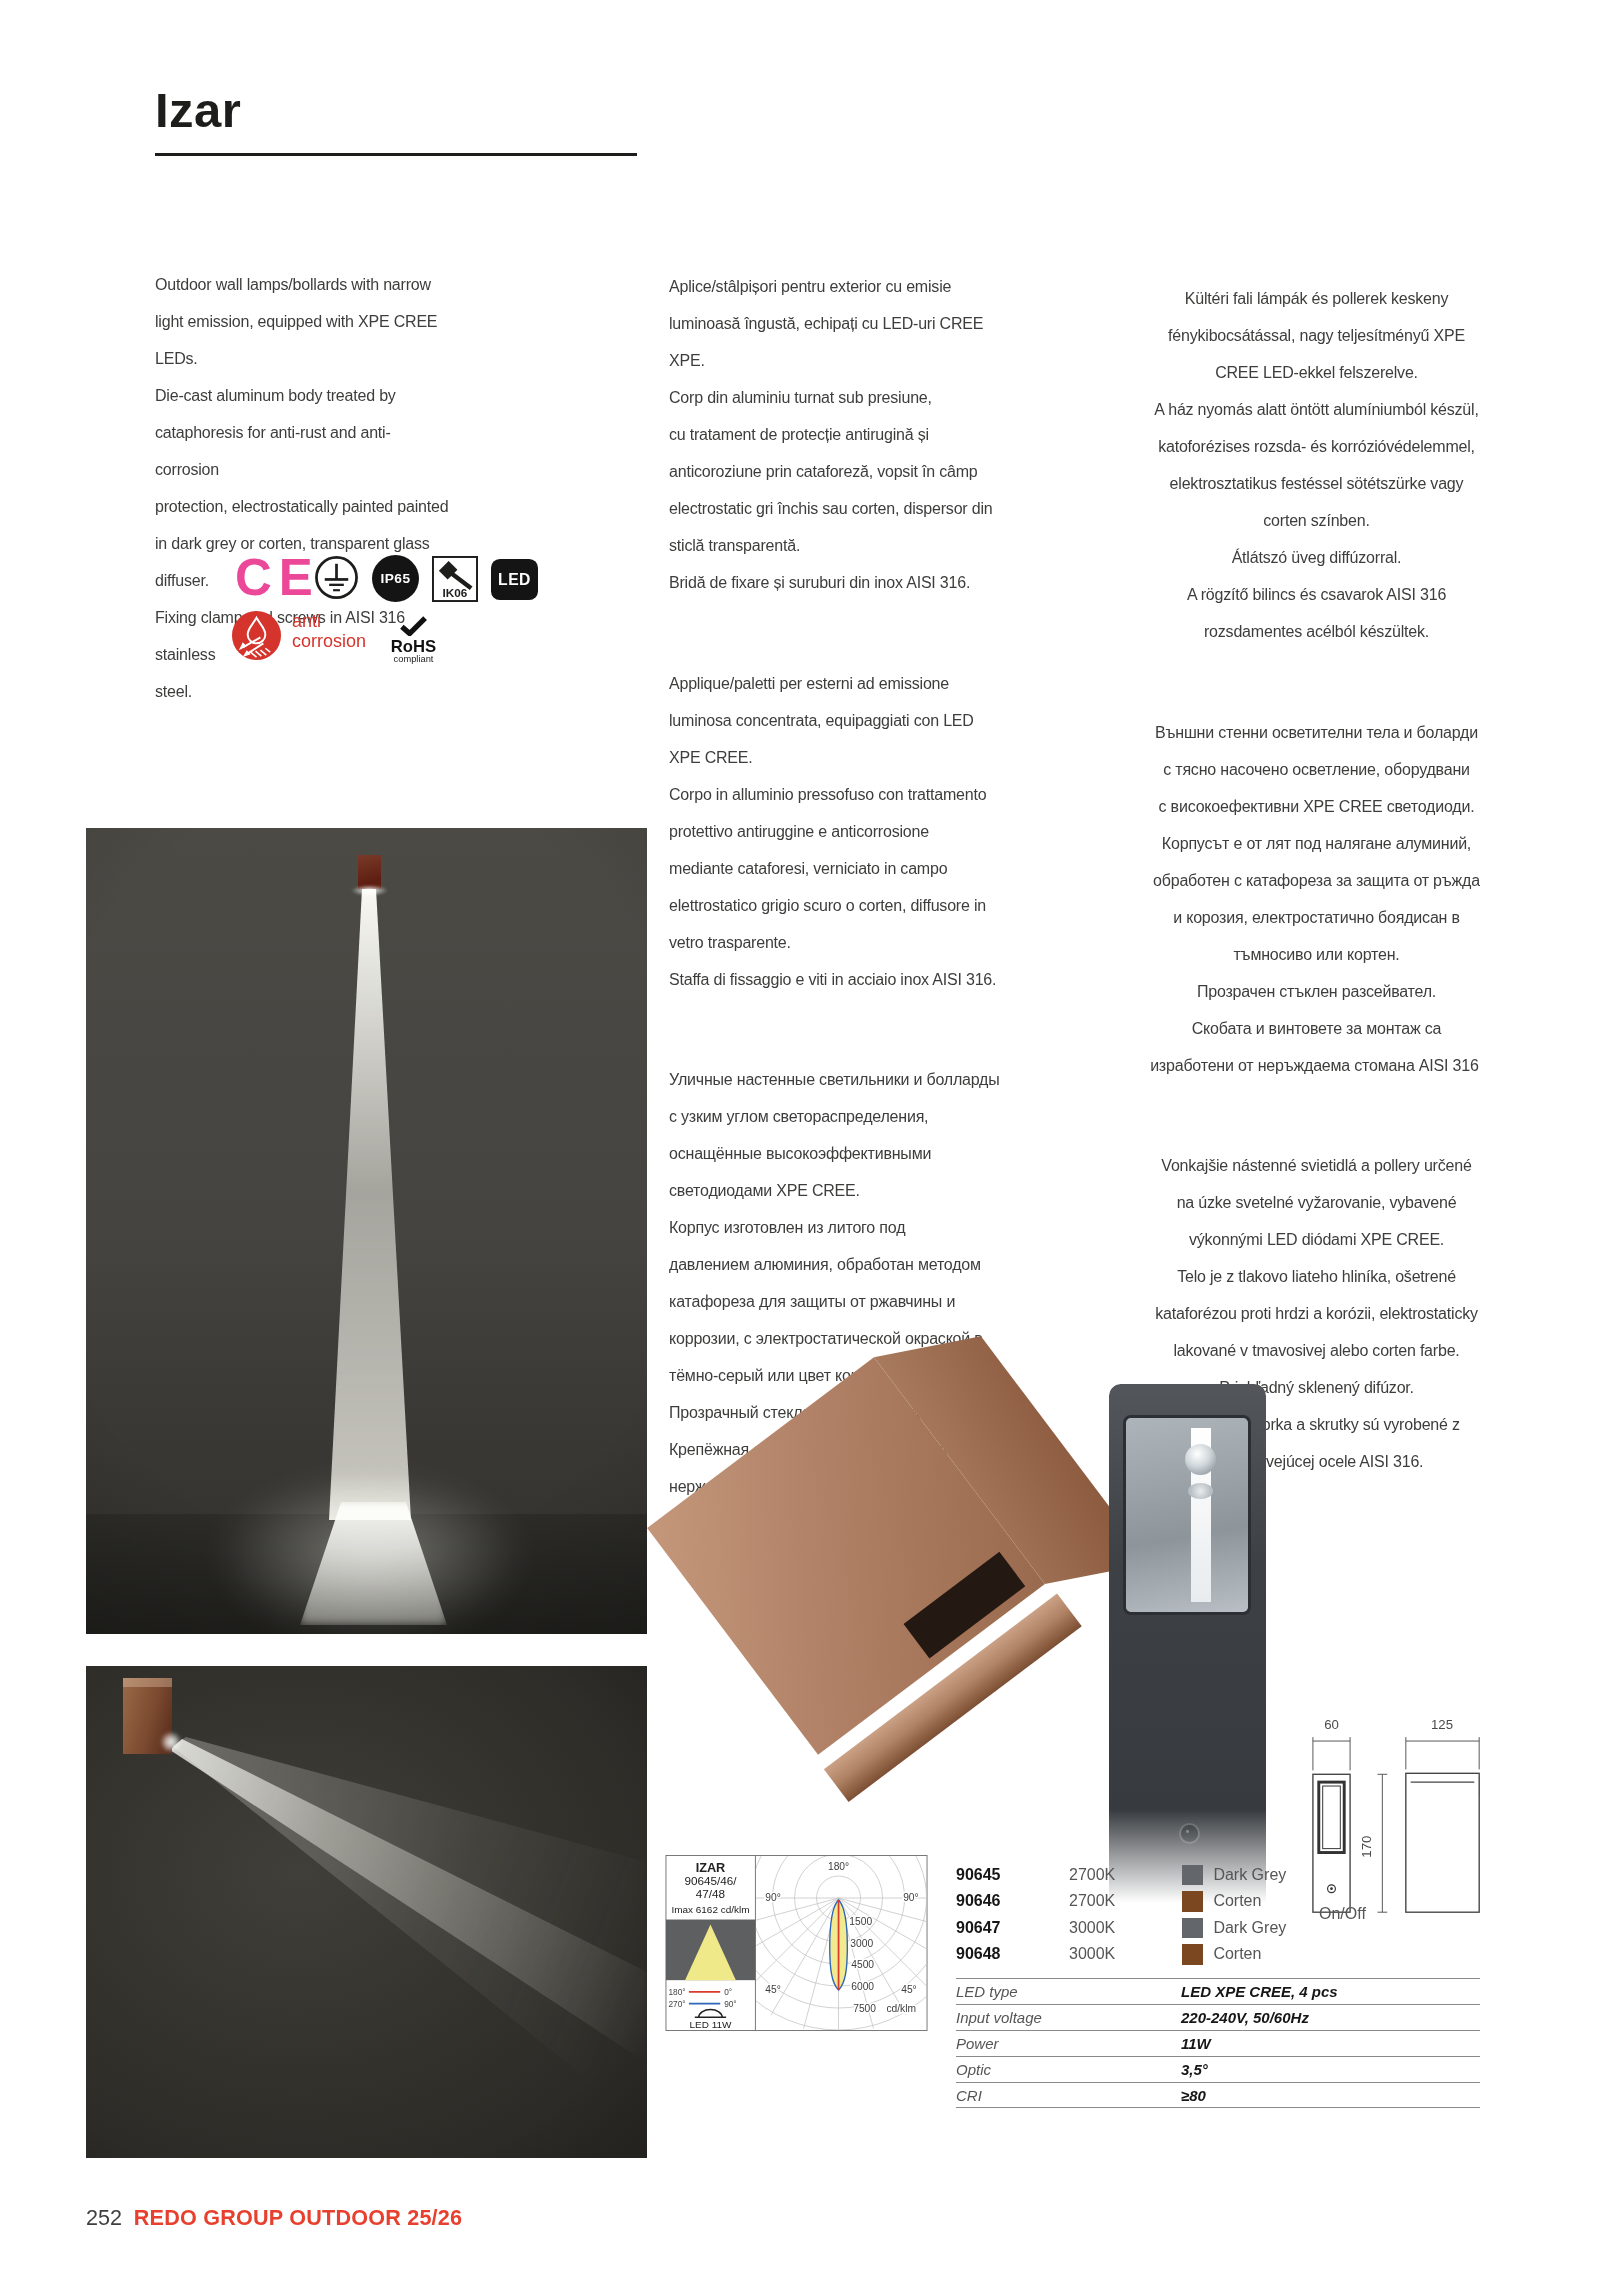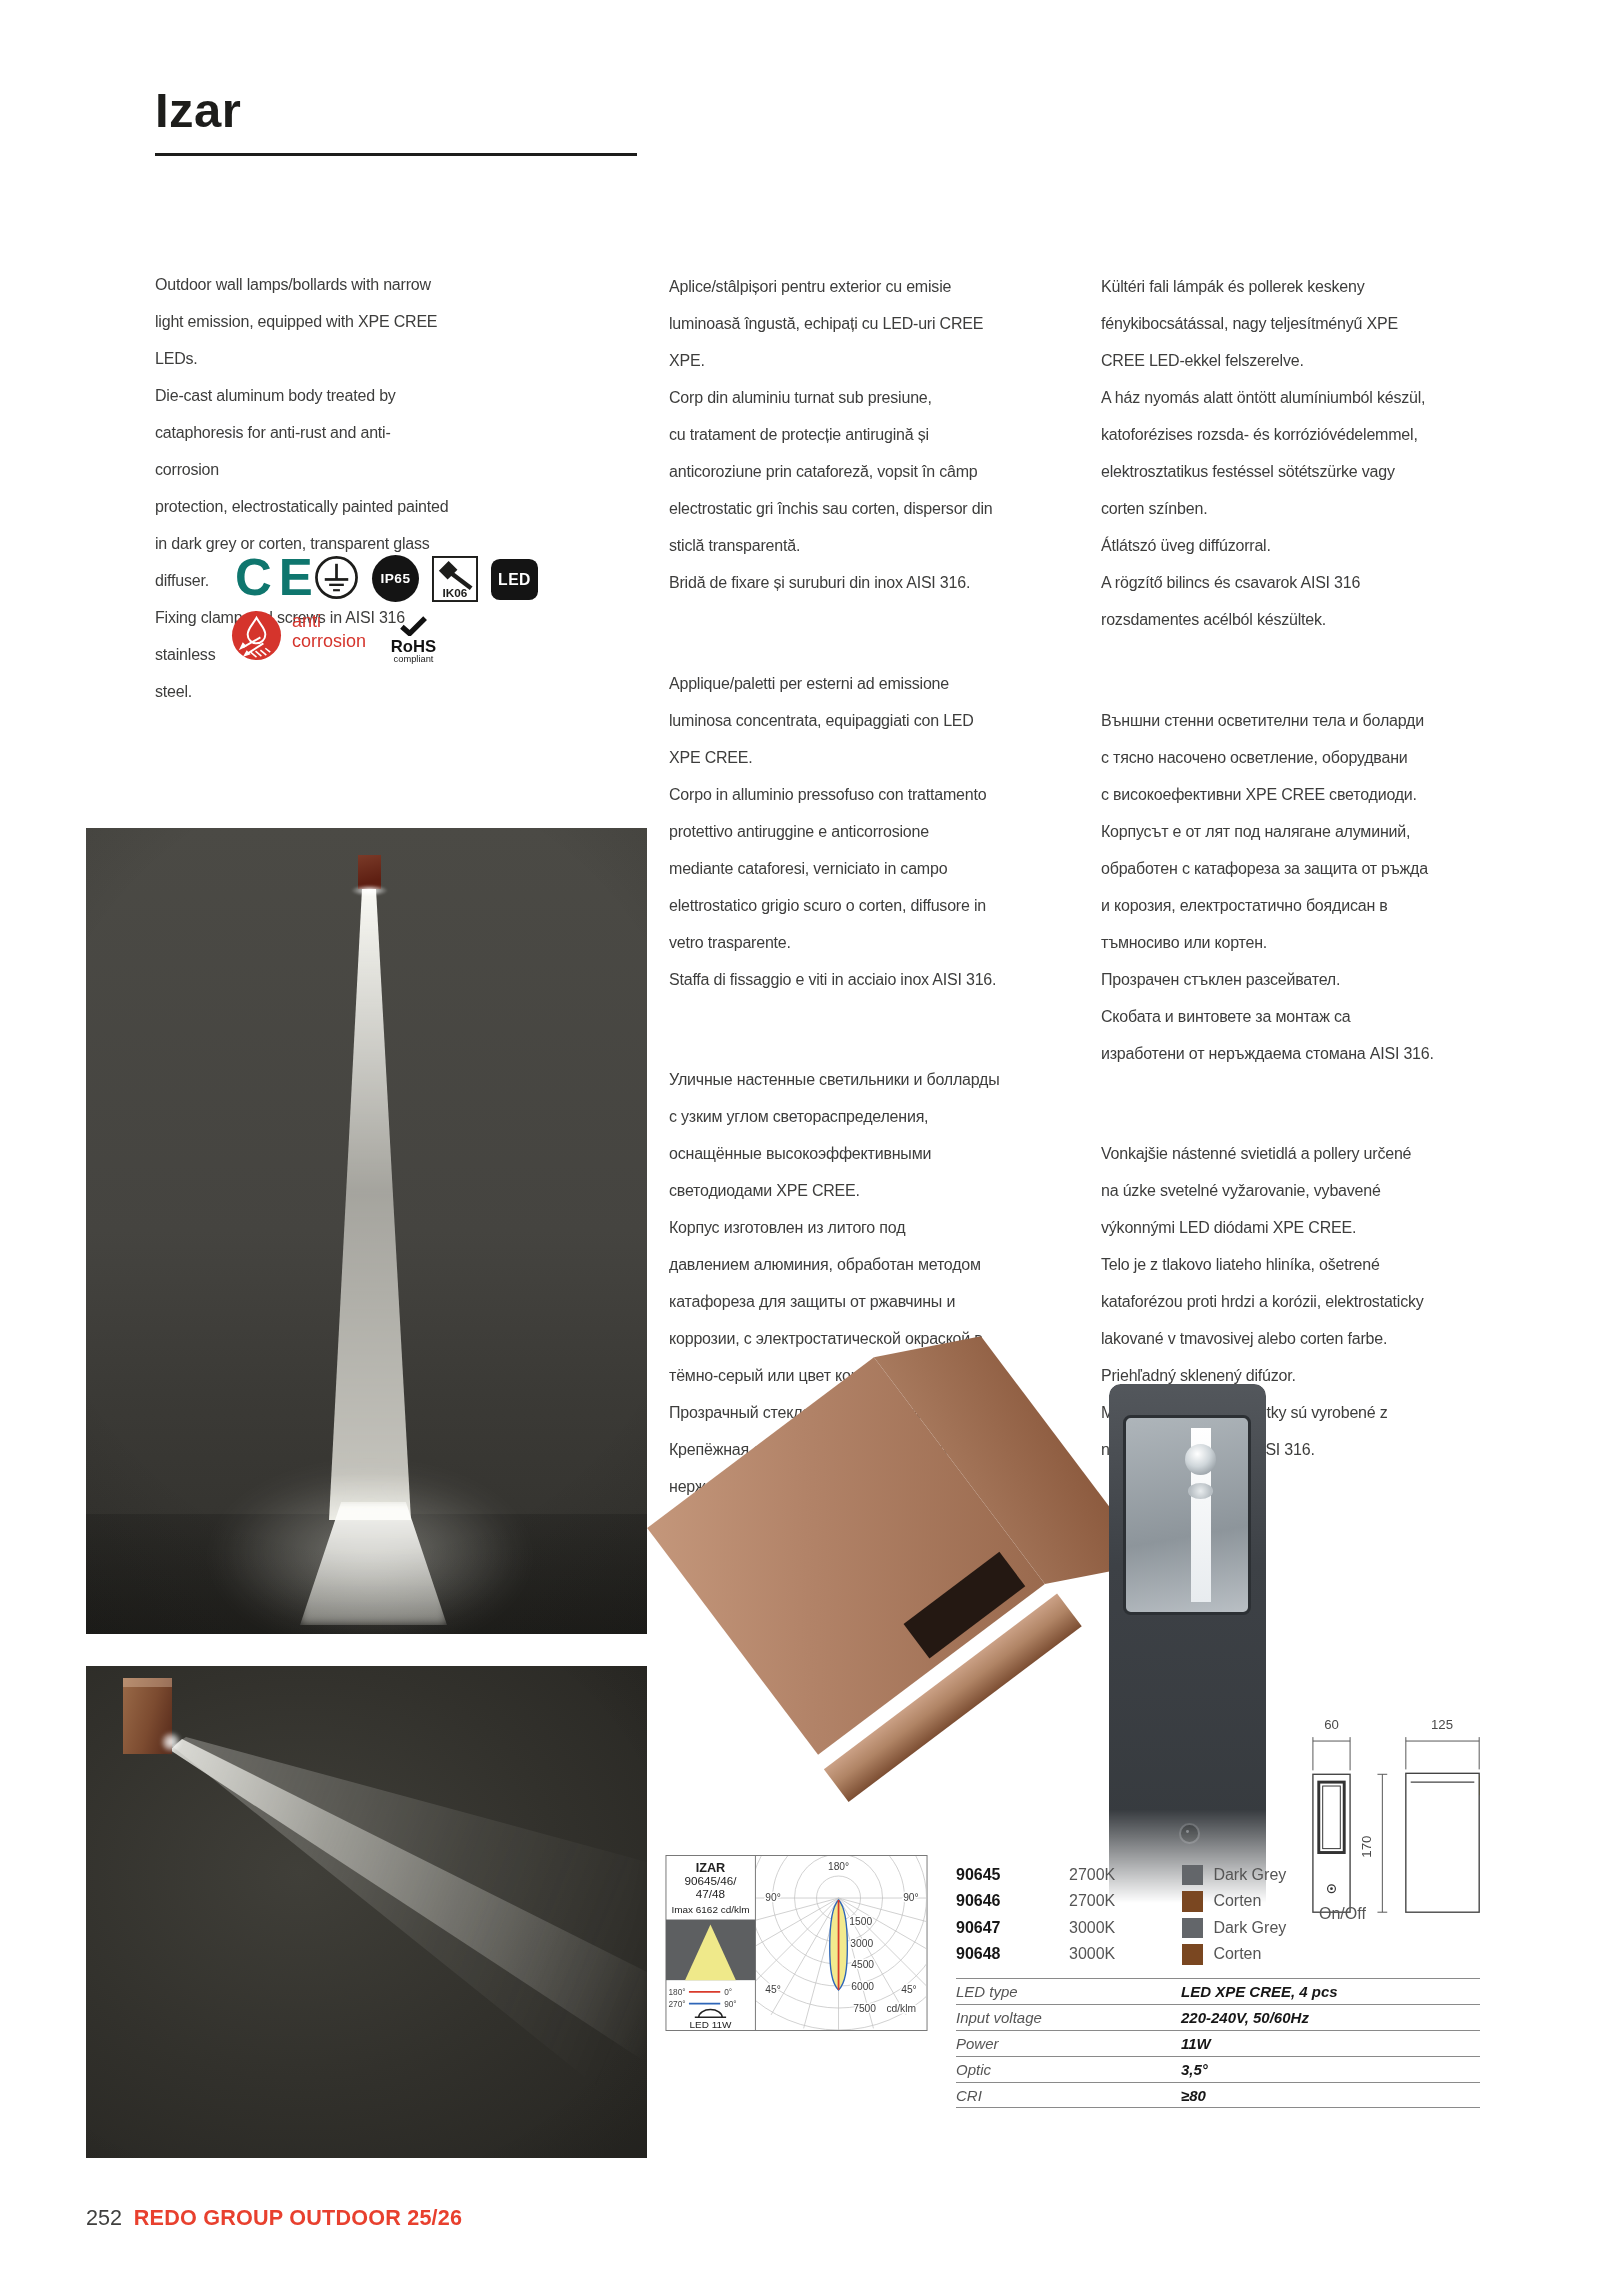--- a/index.html
+++ b/index.html
@@ -7,23 +7,23 @@
         font-family:"Liberation Sans",sans-serif;color:#3d3d3c;overflow:hidden;}
   .abs{position:absolute;}
   
   .title{left:155px;top:82px;font-size:49px;font-weight:700;color:#1d1d1b;letter-spacing:0.5px;}
   .title-rule{left:155px;top:153px;width:482px;height:2.9px;background:#1d1d1b;}
   
   .col{font-size:16px;line-height:37px;letter-spacing:-0.2px;color:#3d3d3c;white-space:pre-line;}
   .col p{margin:0 0 26.5px 0;white-space:pre-line;}
   .col-1{left:155px;top:229px;width:299px;}
   .col-2{left:669px;top:231px;width:407px;}
-  .col-3{left:1101px;top:231px;width:431px;}
-  
-  .ce{left:235px;top:553px;font-size:51px;line-height:49px;font-weight:700;letter-spacing:6.9px;color:#0f766e;}
+  .col-3{left:1101px;top:243px;width:431px;text-align:center;}
+  
+  .ce{left:235px;top:553px;font-size:51px;line-height:49px;font-weight:700;letter-spacing:6.9px;color:#ec4899;}
   .ic-earth{left:314px;top:555px;}
   .ic-ip65{left:372px;top:555px;width:47px;height:47px;border-radius:50%;background:#141414;
            color:#fff;font-weight:700;font-size:13.7px;letter-spacing:0.5px;text-align:center;line-height:47px;}
   .ic-ik06{left:432px;top:556px;}
   .ic-led{left:491px;top:559px;width:47px;height:41px;border-radius:8.8px;background:#141414;
           color:#fff;font-weight:700;font-size:15.7px;letter-spacing:0.5px;text-align:center;line-height:41px;}
   .ic-anti{left:231px;top:610px;}
   .anti-text{left:292px;top:612px;font-size:18px;line-height:19.6px;color:#d5342c;}
   .rohs{left:383px;top:616px;width:61px;text-align:center;color:#111;}
   .rohs .rh{font-size:16.7px;font-weight:700;line-height:14.7px;}

